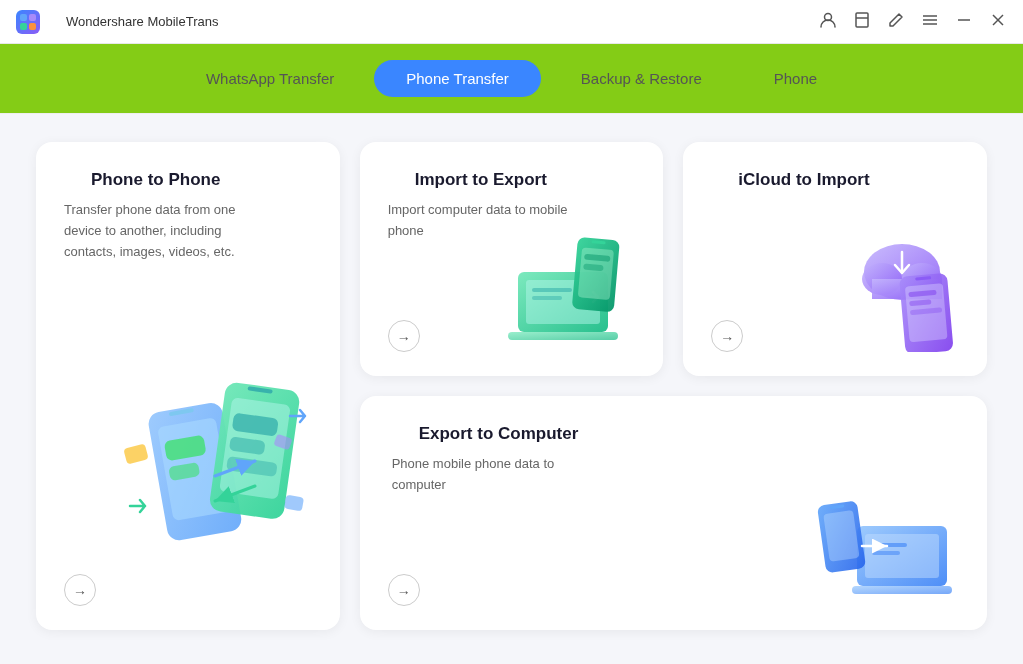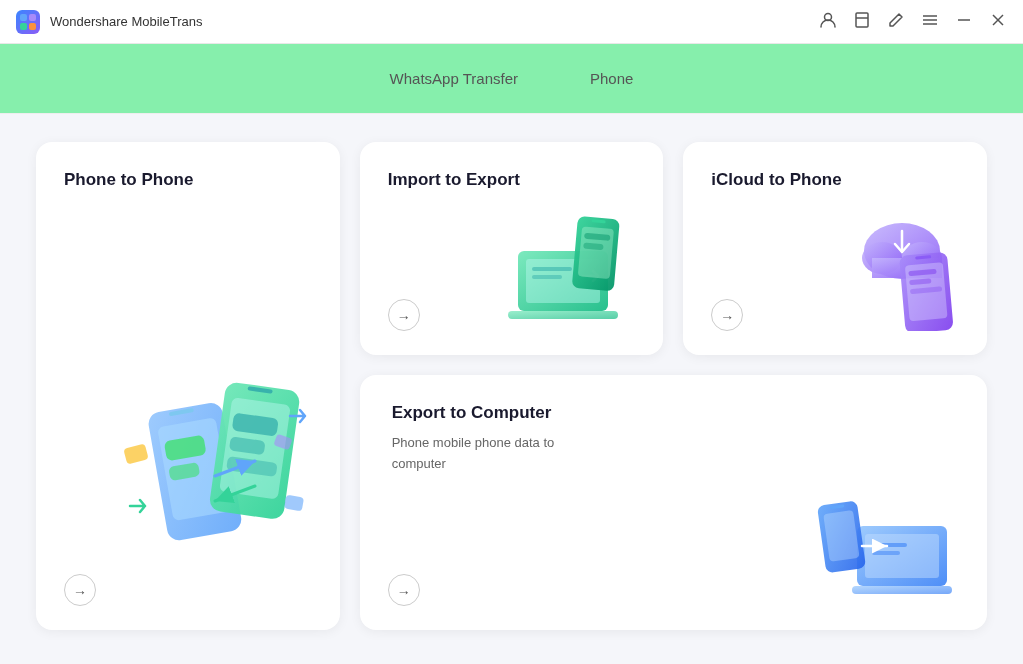--- a/index.html
+++ b/index.html
@@ -16,21 +16,21 @@
       align-items: center;
       justify-content: space-between;
       background: #ffffff;
       padding: 0 16px;
       height: 44px;
       border-bottom: 1px solid #e8e8e8;
     }
     .titlebar-left {
       display: flex;
       align-items: center;
-      gap: 10px;
+      gap: 26px;
     }
     .app-icon {
       width: 24px;
       height: 24px;
       border-radius: 6px;
       background: linear-gradient(135deg, #3a86ff, #8b5cf6);
       display: flex;
       align-items: center;
       justify-content: center;
       color: white;
@@ -47,21 +47,21 @@
       align-items: center;
       gap: 16px;
     }
     .titlebar-icon {
       color: #666;
       font-size: 16px;
       cursor: pointer;
       line-height: 1;
     }
     .nav-bar {
-      background: #86efac;
+      background: #84cc16;
       display: flex;
       justify-content: center;
       align-items: center;
       padding: 16px 0;
       gap: 8px;
       border-bottom: 1px solid #eee;
     }
     .nav-tab {
       padding: 10px 32px;
       border-radius: 50px;
@@ -97,20 +97,21 @@
     }
     .card-large {
       grid-row: 1 / 3;
       grid-column: 1 / 2;
     }
     .card-title {
       font-size: 17px;
       font-weight: 700;
       color: #1a1a2e;
       margin-bottom: 10px;
+      margin-left: 27px;
     }
     .card-desc {
       font-size: 13px;
       color: #666;
       line-height: 1.6;
       max-width: 180px;
     }
     .card-arrow {
       position: absolute;
       bottom: 24px;
@@ -186,27 +187,30 @@
       <svg width="18" height="18" viewBox="0 0 18 18" fill="none" stroke="#555" stroke-width="1.5">
         <line x1="4" y1="4" x2="14" y2="14"></line>
         <line x1="14" y1="4" x2="4" y2="14"></line>
       </svg>
     </span>
   </div>
 </div>
 
 <div class="nav-bar">
   <button class="nav-tab">WhatsApp Transfer</button>
+  <button class="nav-tab active">Phone Transfer</button>
+  <button class="nav-tab">Backup &amp; Restore</button>
   <button class="nav-tab">Phone</button>
 </div>
 
 <div class="main-content">
 
   <div class="card card-large">
     <div class="card-title">Phone to Phone</div>
+    <div class="card-desc">Transfer phone data from one device to another, including contacts, images, videos, etc.</div>
     <div class="card-illustration">
       <svg width="210" height="210" viewBox="0 0 210 210" fill="none">
 
         <g transform="translate(20, 30) rotate(-10, 60, 100)">
           <rect x="20" y="20" width="75" height="130" rx="12" fill="url(#blueGrad)" opacity="0.9"></rect>
           <rect x="28" y="35" width="59" height="95" rx="6" fill="#a8d8ff" opacity="0.6"></rect>
           <rect x="42" y="22" width="25" height="4" rx="2" fill="#7ec8f0"></rect>
 
           <rect x="32" y="50" width="40" height="20" rx="6" fill="#4ade80" opacity="0.9"></rect>
           <rect x="32" y="76" width="30" height="14" rx="5" fill="#4ade80" opacity="0.7"></rect>
@@ -249,20 +253,21 @@
             <path d="M0,0 L0,6 L6,3 z" fill="#34d399"></path>
           </marker>
         </defs>
       </svg>
     </div>
     <div class="card-arrow">→</div>
   </div>
 
   <div class="card" style="grid-column:2; grid-row:1;">
     <div class="card-title">Import to Export</div>
+    <div class="card-desc">Import computer data to mobile phone</div>
     <div class="card-illustration">
       <svg width="140" height="120" viewBox="0 0 140 120" fill="none">
 
         <g transform="translate(5, 10)">
           <rect x="10" y="30" width="90" height="60" rx="6" fill="url(#laptopGrad)" opacity="0.9"></rect>
           <rect x="18" y="38" width="74" height="44" rx="3" fill="#b2f5ea" opacity="0.5"></rect>
           <rect x="0" y="90" width="110" height="8" rx="4" fill="url(#laptopGrad)" opacity="0.7"></rect>
 
           <rect x="24" y="46" width="40" height="4" rx="2" fill="#38b2ac" opacity="0.6"></rect>
           <rect x="24" y="54" width="30" height="4" rx="2" fill="#38b2ac" opacity="0.5"></rect>
@@ -287,21 +292,21 @@
             <stop offset="0%" stop-color="#34d399"></stop>
             <stop offset="100%" stop-color="#059669"></stop>
           </linearGradient>
         </defs>
       </svg>
     </div>
     <div class="card-arrow">→</div>
   </div>
 
   <div class="card" style="grid-column:3; grid-row:1;">
-    <div class="card-title">iCloud to Phone</div>
+    <div class="card-title">iCloud to Import</div>
     <div class="card-illustration">
       <svg width="140" height="120" viewBox="0 0 140 120" fill="none">
 
         <g transform="translate(30, 5)">
           <ellipse cx="45" cy="35" rx="38" ry="28" fill="url(#cloudGrad)" opacity="0.9"></ellipse>
           <ellipse cx="25" cy="42" rx="20" ry="16" fill="url(#cloudGrad)" opacity="0.85"></ellipse>
           <ellipse cx="65" cy="42" rx="20" ry="16" fill="url(#cloudGrad)" opacity="0.85"></ellipse>
           <rect x="15" y="42" width="70" height="20" rx="0" fill="url(#cloudGrad)" opacity="0.9"></rect>
 
           <path d="M45 15 L45 35" stroke="white" stroke-width="2.5" stroke-linecap="round"></path>

